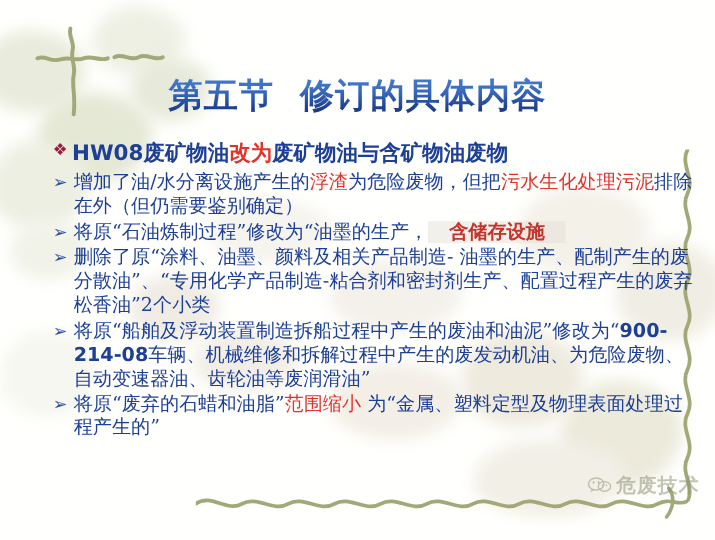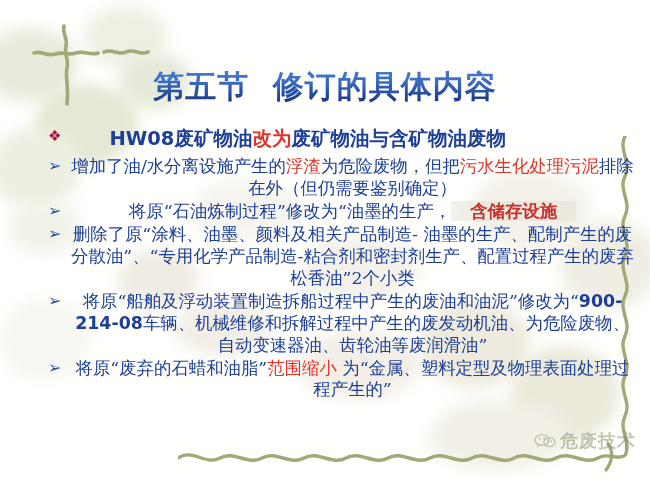--- a/index.html
+++ b/index.html
@@ -63,40 +63,40 @@
     white-space: nowrap;
   }
   .lead .mk {
     color: #9e1840;
     font-size: 15px;
     line-height: 1.5;
     margin-right: 4px;
     flex: 0 0 auto;
     transform: translateY(1px);
   }
-  .lead .txt { color: #1d3f96; margin-left: 44px; }
+  .lead .txt { color: #1d3f96; }
 
   .item {
     display: flex;
     align-items: flex-start;
     font-size: 17.4px;
     line-height: 1.26;
     color: #1d3f96;
     margin-bottom: 1px;
     font-family: "DejaVu Serif", "Liberation Serif", serif;
   }
   .item .mk {
     color: #2b4fa0;
     font-size: 16px;
     flex: 0 0 auto;
     width: 17px;
     margin-right: 2px;
     transform: translateY(0px);
   }
-  .item .body { flex: 1 1 auto; text-align: center; }
+  .item .body { flex: 1 1 auto; }
 
   .red   { color: #e0332b; }
   .hl {
     color: #c4342c;
     font-weight: bold;
     background: rgba(226,222,210,0.45);
     padding: 0 19px;
   }
   .nb { font-family: "DejaVu Sans", "Liberation Sans", sans-serif; font-weight: bold; }
 

